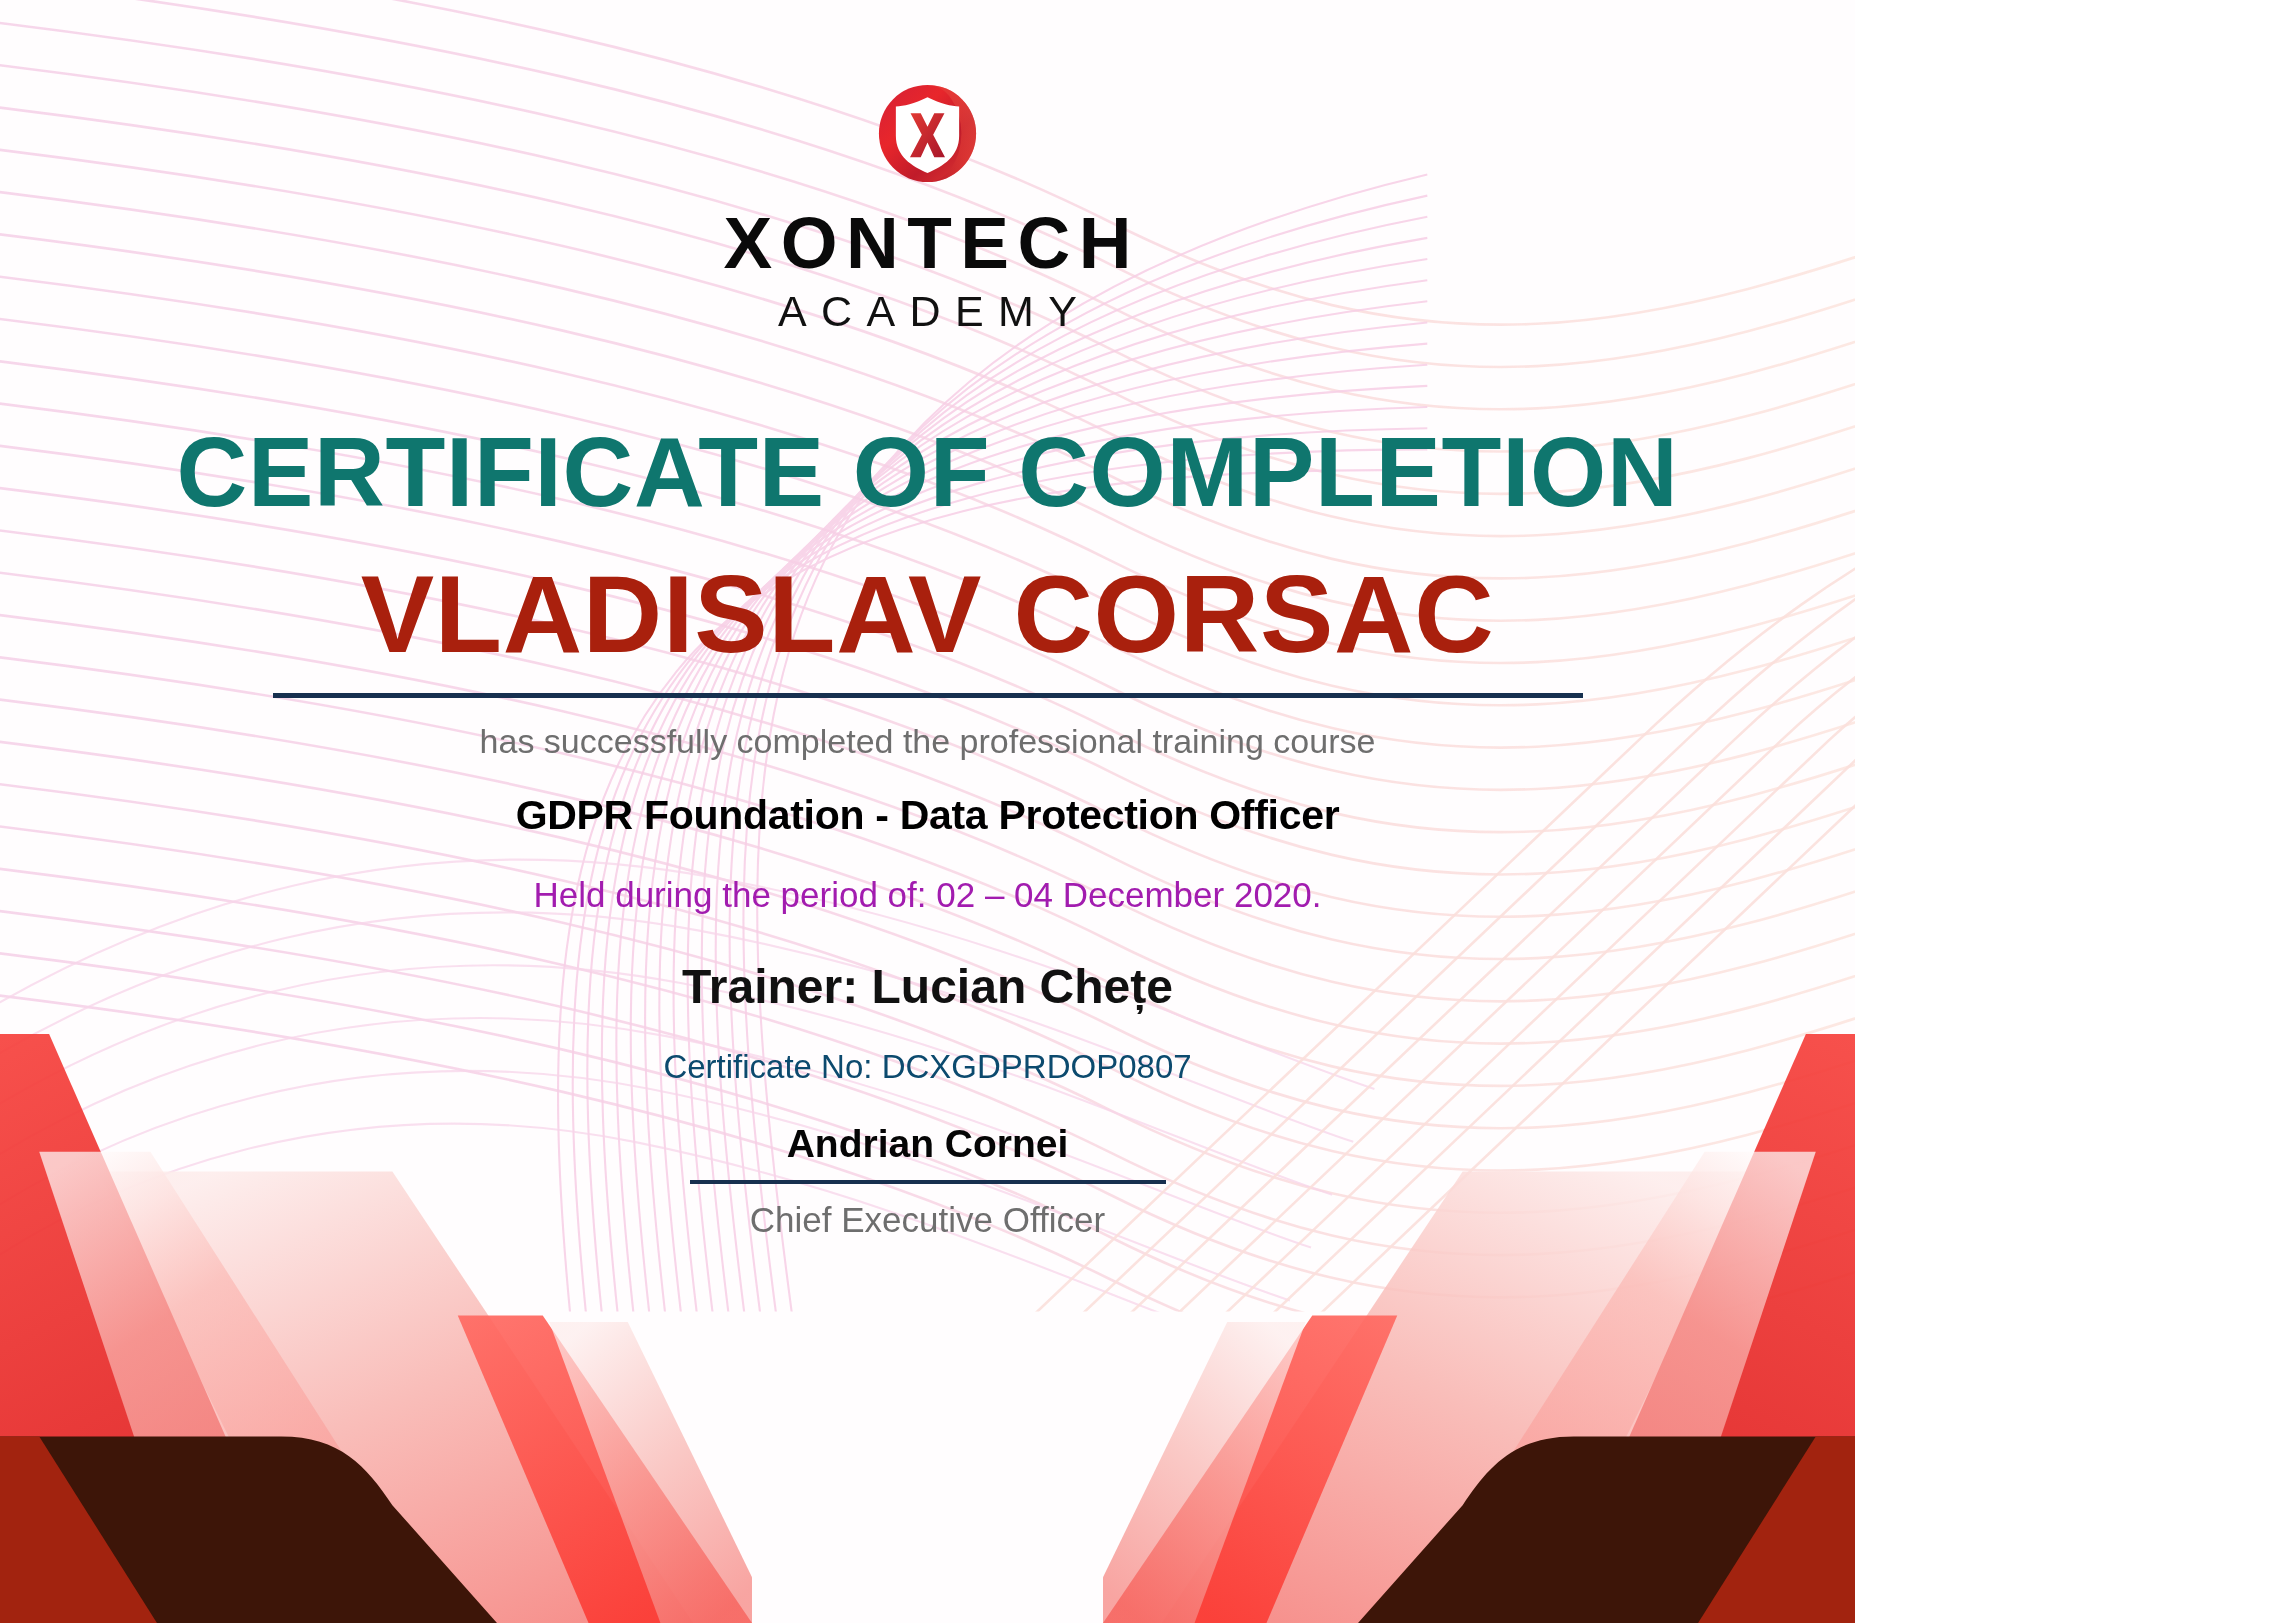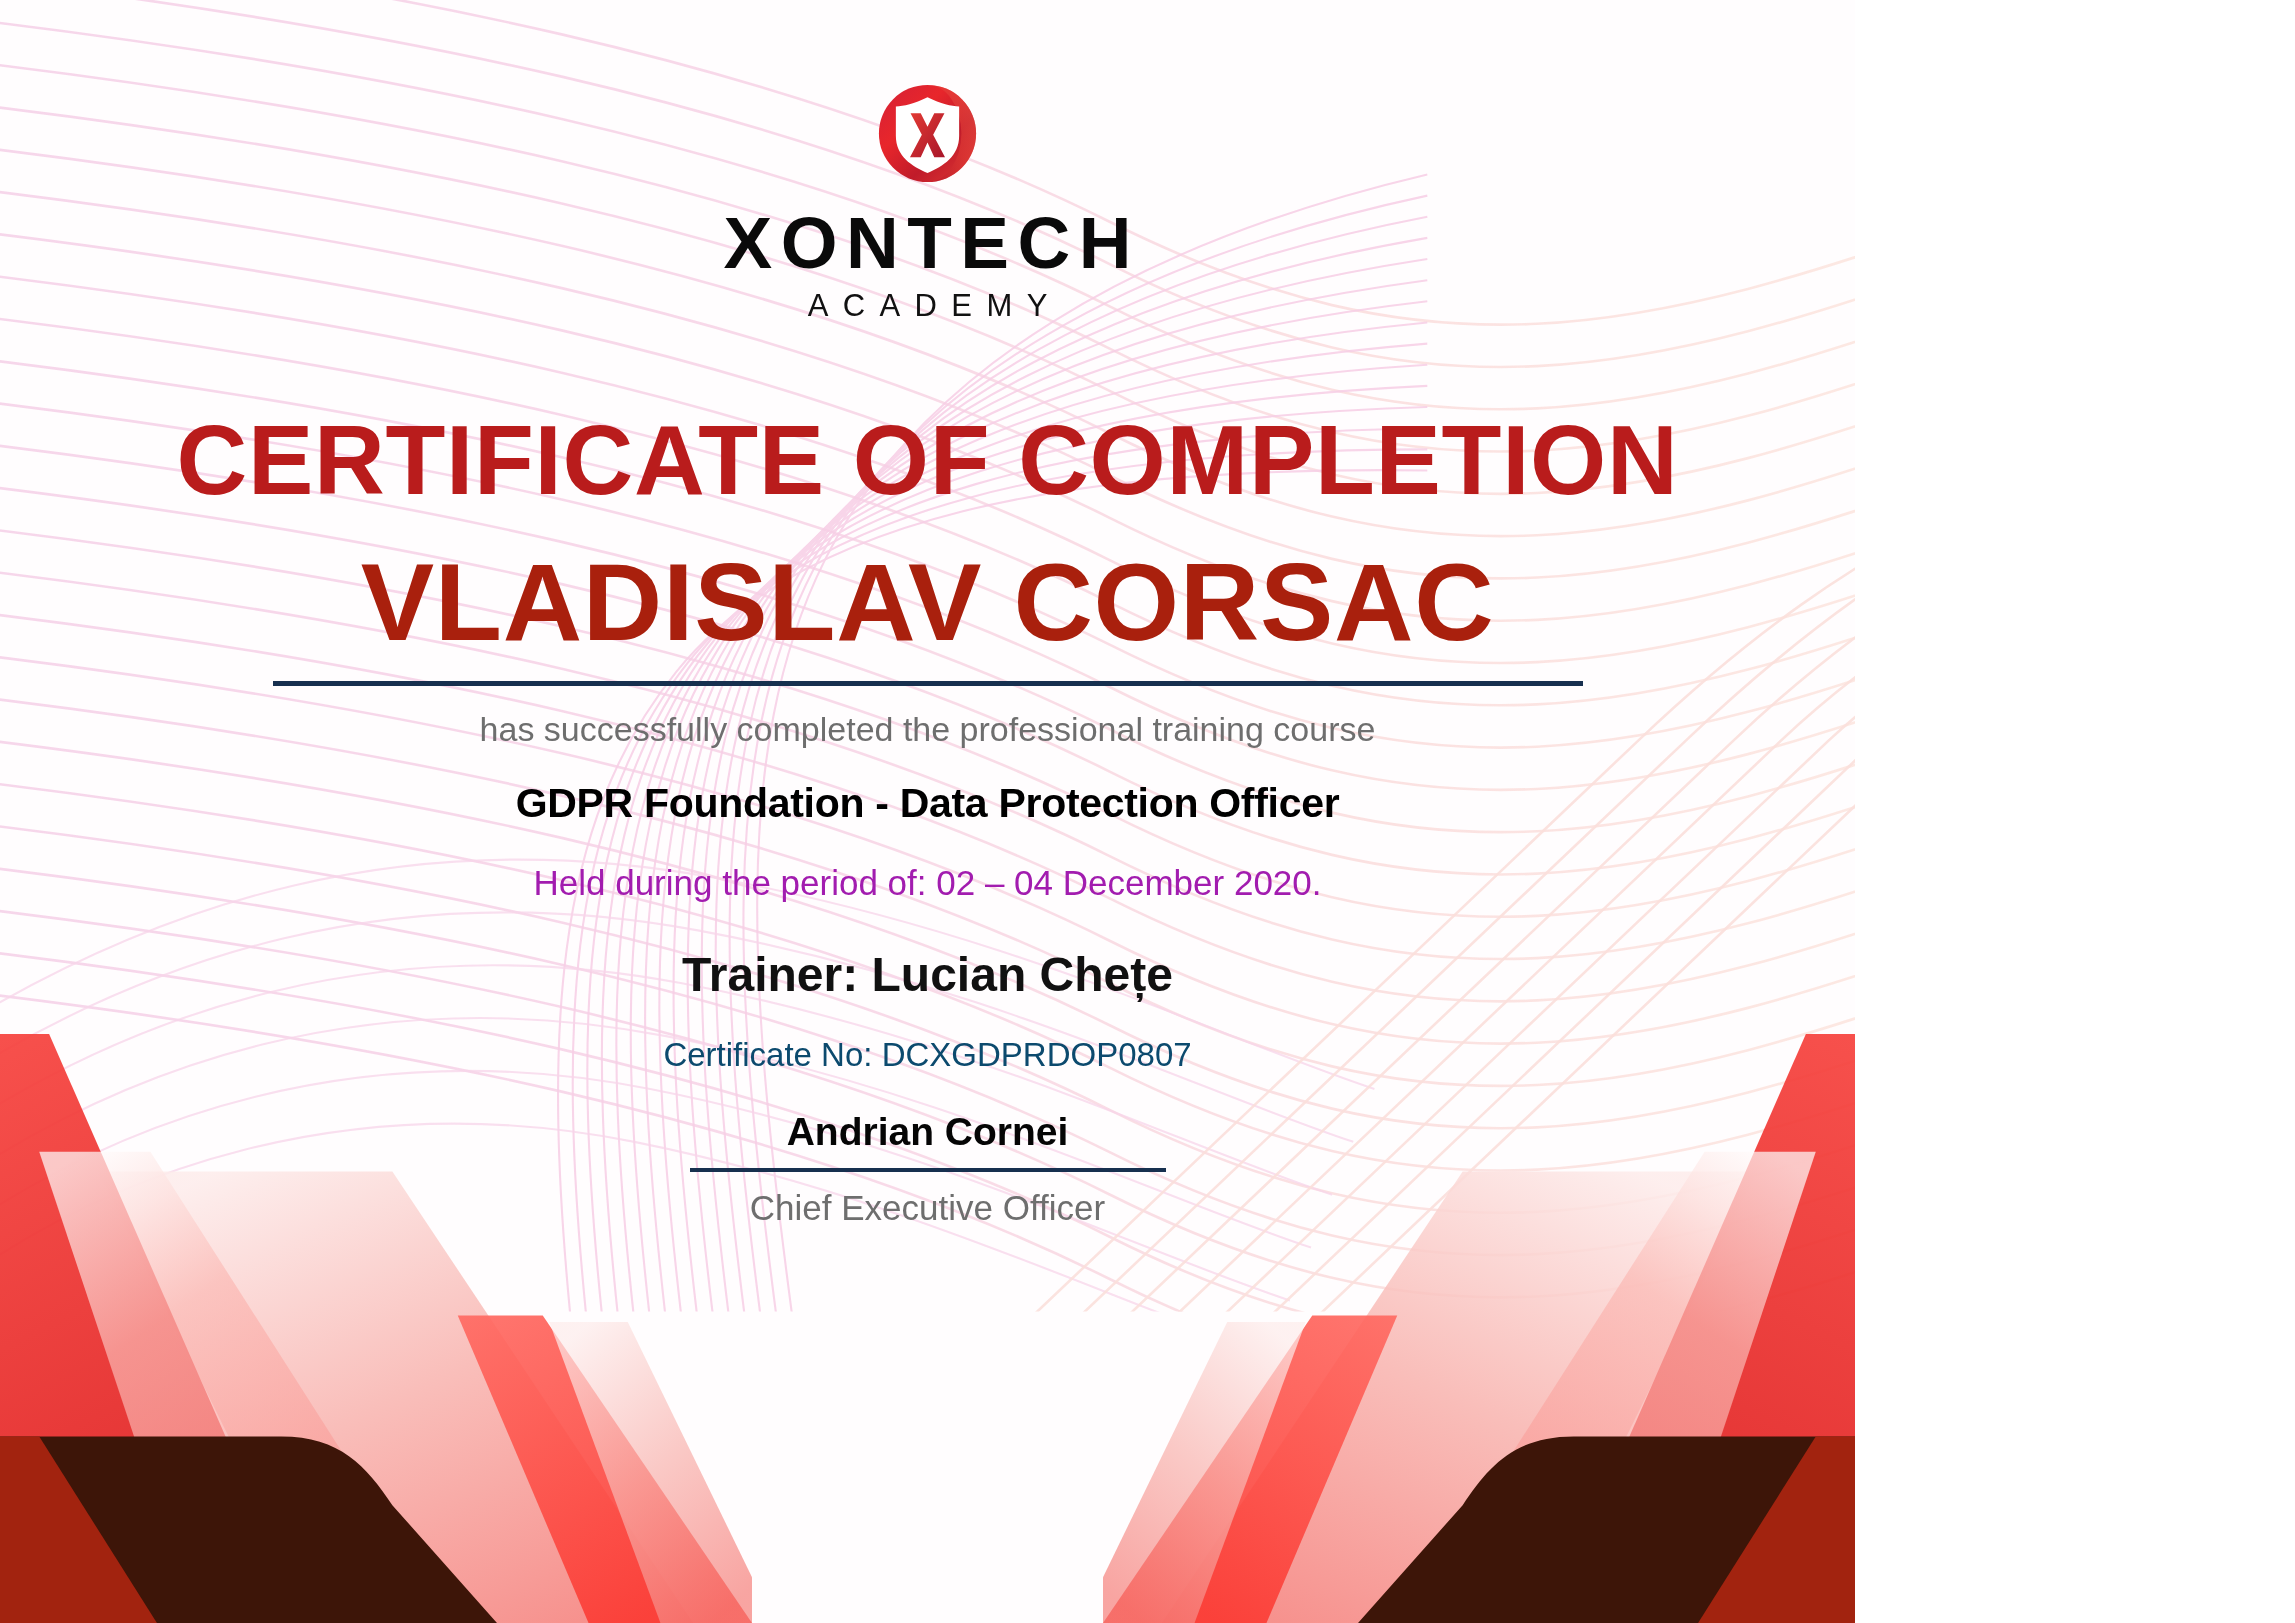--- a/index.html
+++ b/index.html
@@ -56,35 +56,35 @@
     margin-top: 15.7px;
     font-size: 73px;
     font-weight: 700;
     letter-spacing: 8.5px;
     color: #0a0a0a;
     line-height: 1;
     text-indent: 8.5px;
   }
   .subwordmark {
     margin-top: 11.8px;
-    font-size: 31px;
+    font-size: 43px;
     font-weight: 400;
     letter-spacing: 14.4px;
     color: #111111;
     line-height: 1;
     text-indent: 14.4px;
   }
 
   
   .cert-title {
     margin-top: 90px;
     font-size: 98px;
     font-weight: 700;
     letter-spacing: 0.7px;
-    color: #b91c1c;
+    color: #0f766e;
     line-height: 1;
     white-space: nowrap;
   }
   .subtitle {
     margin-top: 29px;
     font-size: 47px;
     font-weight: 400;
     color: #6e6e6e;
     line-height: 1;
   }

